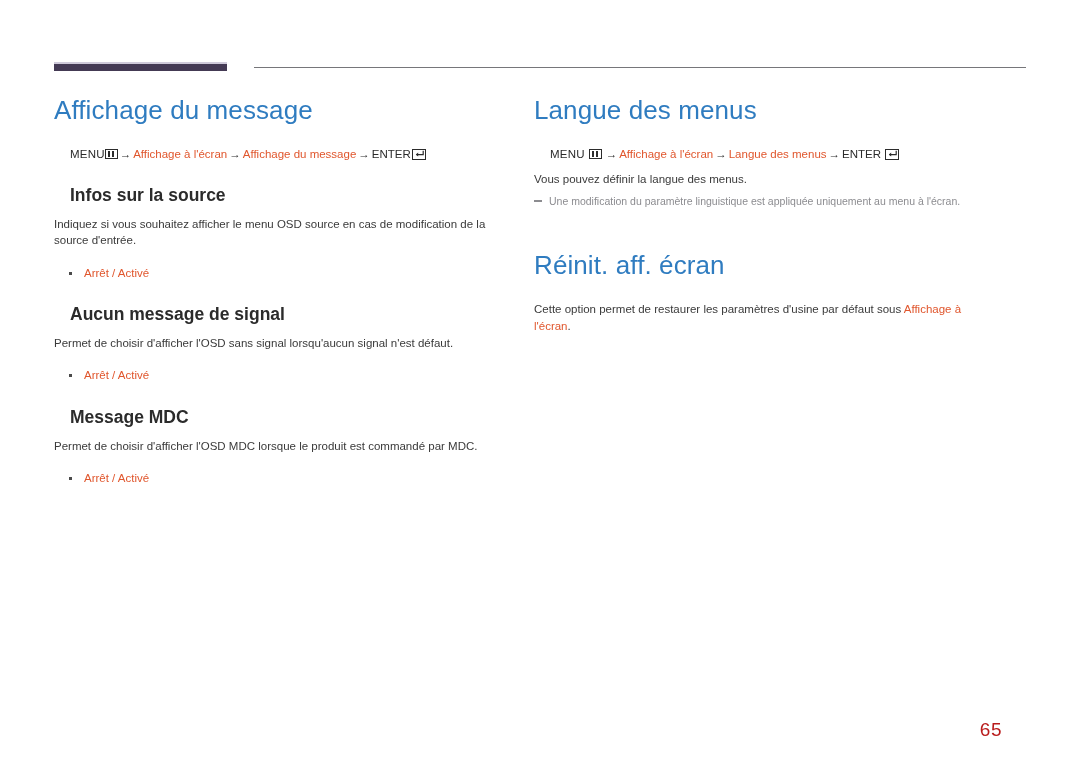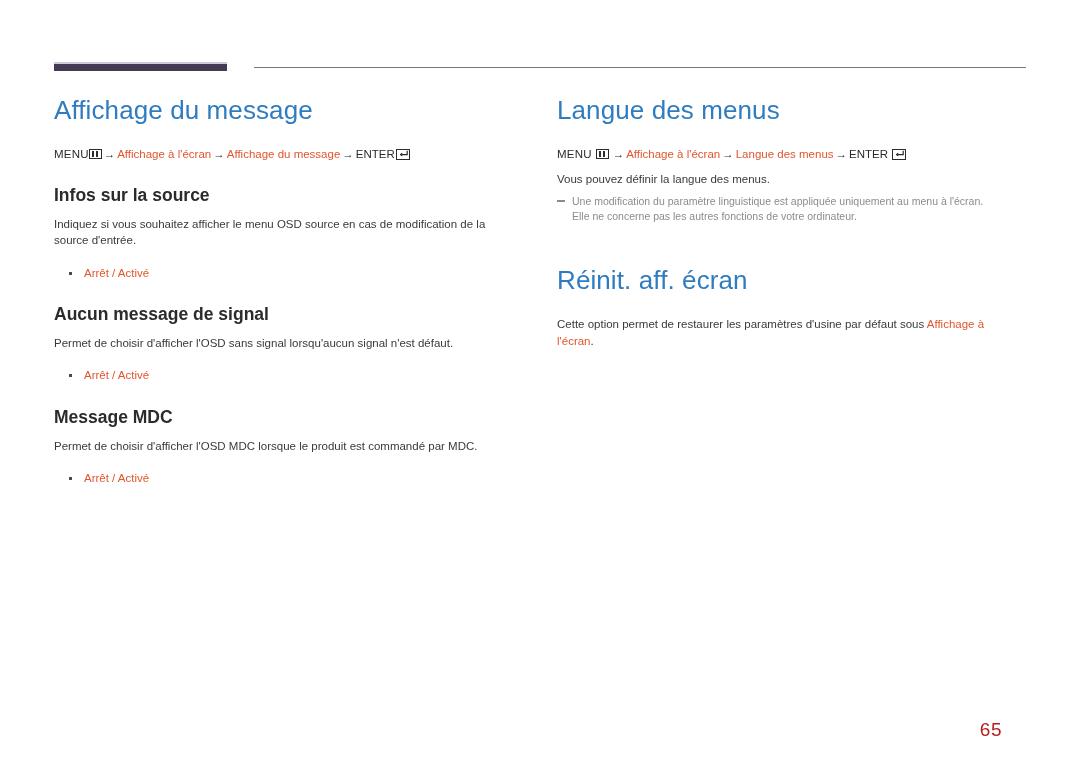--- a/index.html
+++ b/index.html
@@ -48,59 +48,59 @@
     height: 1px;
     background: #76767a;
   }
 
   
   .col {
     position: absolute;
     top: 96px;
   }
   .col-left  { left: 54px;  width: 470px; }
-  .col-right { left: 557px; width: 470px; }
+  .col-right { left: 534px; width: 470px; }
 
   
   h1.title {
     font-size: 26px;
     font-weight: normal;
     color: #2f7cc0;
     margin: 0 0 20px 0;
     letter-spacing: 0.1px;
     line-height: 1.15;
   }
   h1.title.second {
     margin-top: 42px;
   }
 
   h2.sub {
     font-size: 17.5px;
     font-weight: bold;
     color: #2b2b2b;
-    margin: 22px 0 10px 0;
+    margin: 22px 0 10px 16px;
     line-height: 1.2;
   }
 
   p.body {
     font-size: 11.5px;
     line-height: 1.42;
     color: #3a3a3a;
     margin: 0 12px 4px 0;
   }
 
   
   .path {
     font-size: 11.5px;
     color: #2b2b2b;
     margin: 0 0 8px 0;
     line-height: 1.5;
     white-space: nowrap;
   }
-  .path .menu-word { letter-spacing: 0.2px; }
+  .path .menu-word { letter-spacing: 0.2px; margin-left: 16px; }
   .path .arrow { color: #2b2b2b; padding: 0 2px; }
   .path .hl { color: #e0562d; }
   .path.spaced .menu-word { margin-right: 4px; }
   .path.spaced .ic-menu { margin-right: 2px; }
   .path.spaced .ic-enter { margin-left: 4px; }
 
   
   .ic-menu {
     display: inline-block;
     vertical-align: -1px;
@@ -251,21 +251,20 @@
           <path d="M4.2 2.6 L1.8 4.6 L4.2 6.6 Z" fill="#2b2b2b"></path>
         </svg>
       </span>
     </p>
 
     <p class="body">Vous pouvez définir la langue des menus.</p>
 
     <div class="note">
       <span class="dash"></span>
       <span>Une modification du paramètre linguistique est appliquée uniquement au menu à l'écran.</span>
-      <span class="line2">Elle ne concerne pas les autres fonctions de votre ordinateur.</span>
     </div>
 
     <h1 class="title second">Réinit. aff. écran</h1>
 
 
     <p class="body">
       <span>Cette option permet de restaurer les paramètres d'usine par défaut sous </span><span class="hl-inline">Affichage à l'écran</span><span>.</span>
     </p>
 
   </div>

